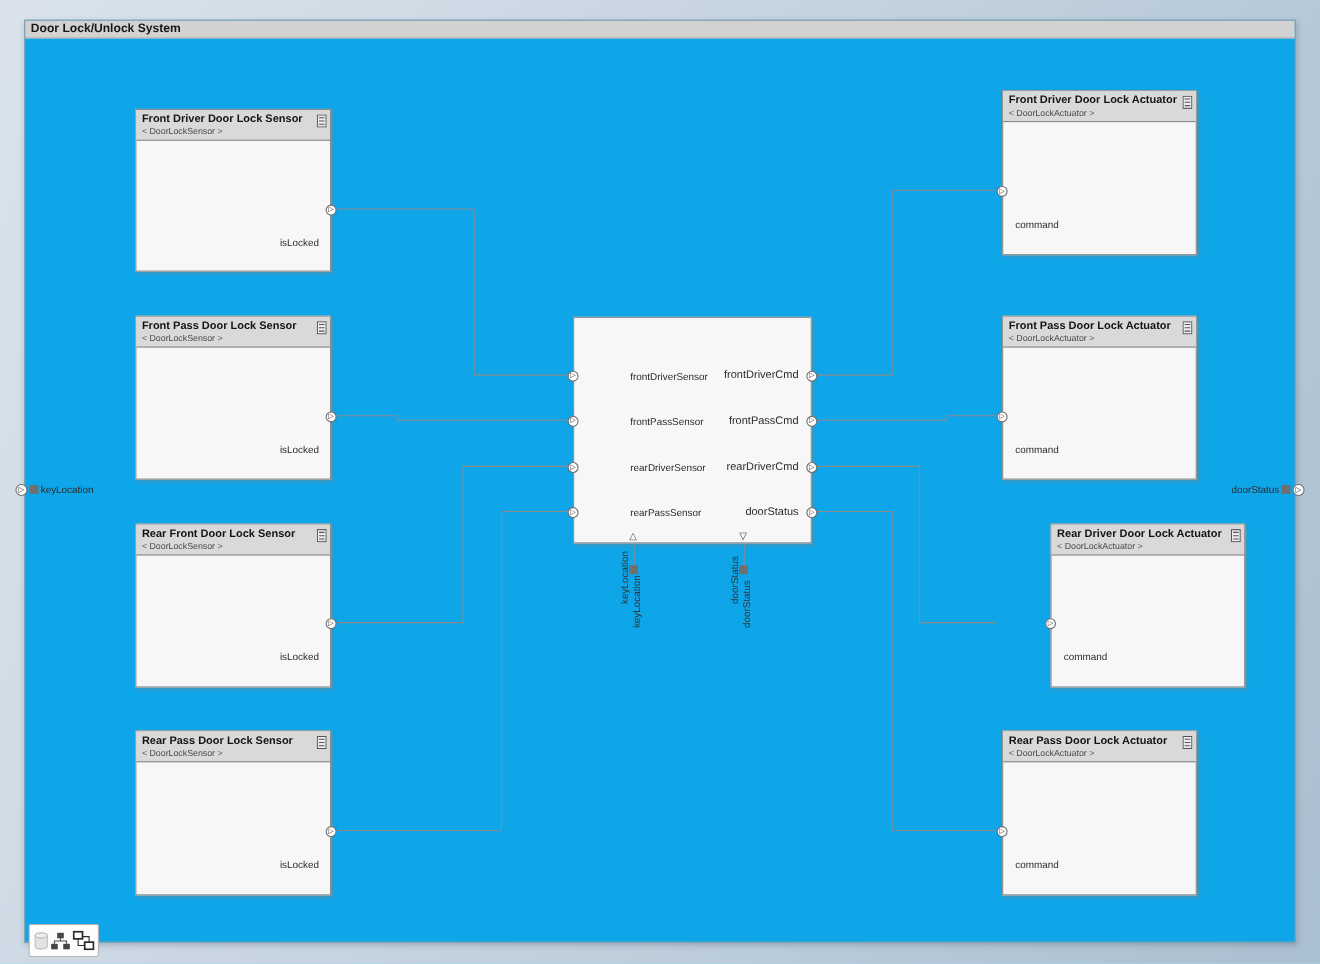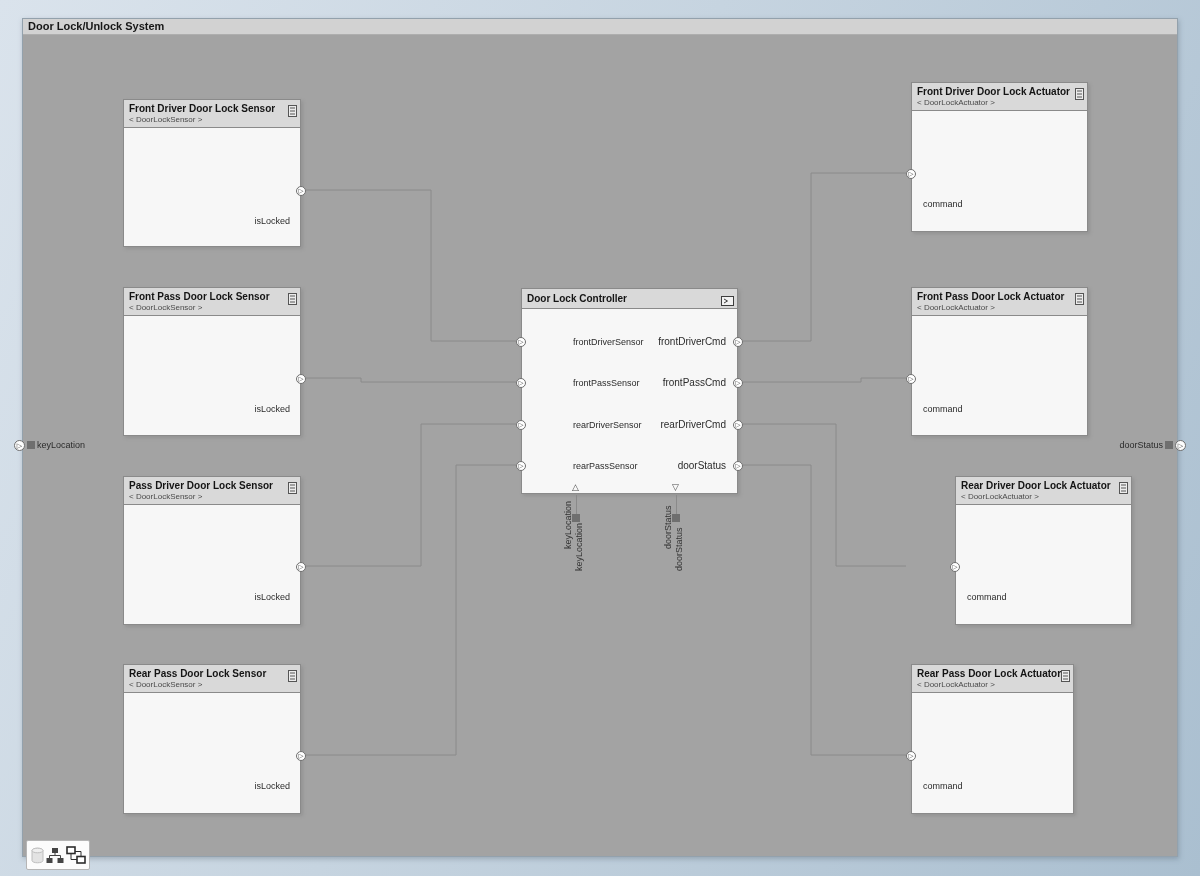--- a/index.html
+++ b/index.html
@@ -4,21 +4,21 @@
 <style>
   * { margin:0; padding:0; box-sizing:border-box; }
   html,body { width:1200px; height:876px; overflow:hidden; }
   body {
     font-family:"Liberation Sans", sans-serif;
     background:linear-gradient(115deg, #dae3ec 0%, #c6d4e0 45%, #aabfd0 100%);
     position:relative;
   }
   .canvas {
     position:absolute; left:22px; top:18px; width:1156px; height:839px;
-    background:#a3a3a3; border:1px solid #93a1ac;
+    background:#0ea5e9; border:1px solid #93a1ac;
     box-shadow:1px 2px 5px rgba(80,95,110,.35);
   }
   .titlebar {
     position:absolute; left:0; top:0; right:0; height:16px;
     background:#d2d2d2; border-bottom:1px solid #aeaeae;
     font-size:11px; font-weight:bold; color:#161616; line-height:15px; padding-left:5px;
   }
   .wires { position:absolute; left:0; top:0; pointer-events:none; }
   .wires polyline { fill:none; stroke:#8a8a8a; stroke-width:1; pointer-events:stroke; }
 
@@ -103,21 +103,21 @@
             <rect x="0.5" y="0.5" width="8" height="11" fill="#ececec" stroke="#555"></rect>
             <path d="M2 3h5M2 6h5M2 9h5" stroke="#555" stroke-width="1" fill="none"></path>
           </svg></span>
     </div>
     <span class="plab right" style="right:10px;top:86px">isLocked</span>
     <span class="picon" style="right:-6px;top:86px">▷</span>
   </div>
 
   <div class="block" style="left:100px;top:457px;width:178px;height:149px">
     <div class="hdr">
-      <div class="t">Pass Driver Door Lock Sensor</div>
+      <div class="t">Rear Front Door Lock Sensor</div>
       <div class="st">&lt; DoorLockSensor &gt;</div>
       <span class="cicon"><svg width="9" height="12">
             <rect x="0.5" y="0.5" width="8" height="11" fill="#ececec" stroke="#555"></rect>
             <path d="M2 3h5M2 6h5M2 9h5" stroke="#555" stroke-width="1" fill="none"></path>
           </svg></span>
     </div>
     <span class="plab right" style="right:10px;top:85px">isLocked</span>
     <span class="picon" style="right:-6px;top:85px">▷</span>
   </div>
 
@@ -128,27 +128,20 @@
       <span class="cicon"><svg width="9" height="12">
             <rect x="0.5" y="0.5" width="8" height="11" fill="#ececec" stroke="#555"></rect>
             <path d="M2 3h5M2 6h5M2 9h5" stroke="#555" stroke-width="1" fill="none"></path>
           </svg></span>
     </div>
     <span class="plab right" style="right:10px;top:86px">isLocked</span>
     <span class="picon" style="right:-6px;top:86px">▷</span>
   </div>
 
   <div class="block" style="left:498px;top:269px;width:217px;height:206px">
-    <div class="hdr" style="padding:4px 20px 4px 5px">
-      <div class="t">Door Lock Controller</div>
-      <span class="cicon"><svg width="13" height="10">
-            <rect x="0.5" y="0.5" width="12" height="9" fill="#f2f2f2" stroke="#3d3d3d"></rect>
-            <path d="M3 3l3.5 2L3 7" fill="none" stroke="#3d3d3d"></path>
-          </svg></span>
-    </div>
 
     <div class="crow" style="top:48px">
       <span class="picon" style="left:-6px;top:0">▷</span>
       <span class="plab-l">frontDriverSensor</span>
       <span class="plab-r">frontDriverCmd</span>
       <span class="picon" style="right:-6px;top:0">▷</span>
     </div>
     <div class="crow" style="top:89px">
       <span class="picon" style="left:-6px;top:0">▷</span>
       <span class="plab-l">frontPassSensor</span>
@@ -214,21 +207,21 @@
       <div class="st">&lt; DoorLockActuator &gt;</div>
       <span class="cicon"><svg width="9" height="12">
             <rect x="0.5" y="0.5" width="8" height="11" fill="#ececec" stroke="#555"></rect>
             <path d="M2 3h5M2 6h5M2 9h5" stroke="#555" stroke-width="1" fill="none"></path>
           </svg></span>
     </div>
     <span class="picon" style="left:-6px;top:85px">▷</span>
     <span class="plab" style="left:11px;top:85px">command</span>
   </div>
 
-  <div class="block" style="left:888px;top:645px;width:163px;height:150px">
+  <div class="block" style="left:888px;top:645px;width:177px;height:150px">
     <div class="hdr">
       <div class="t">Rear Pass Door Lock Actuator</div>
       <div class="st">&lt; DoorLockActuator &gt;</div>
       <span class="cicon"><svg width="9" height="12">
             <rect x="0.5" y="0.5" width="8" height="11" fill="#ececec" stroke="#555"></rect>
             <path d="M2 3h5M2 6h5M2 9h5" stroke="#555" stroke-width="1" fill="none"></path>
           </svg></span>
     </div>
     <span class="picon" style="left:-6px;top:86px">▷</span>
     <span class="plab" style="left:11px;top:86px">command</span>

